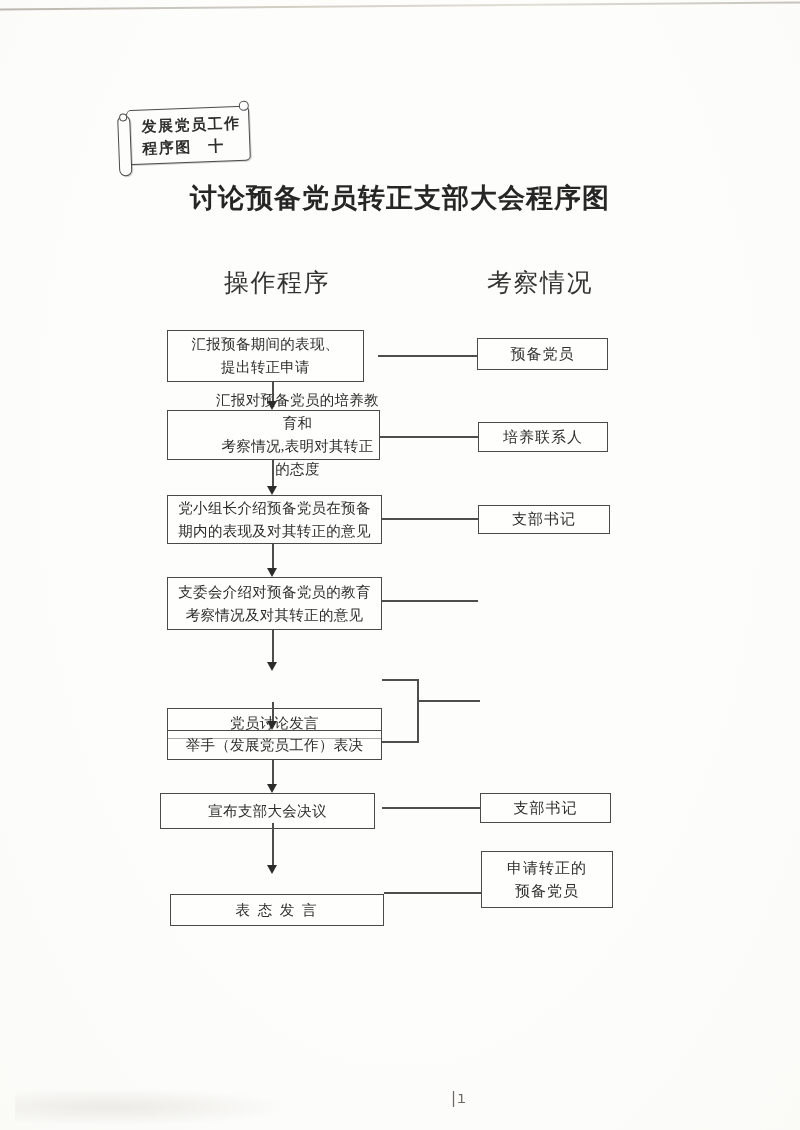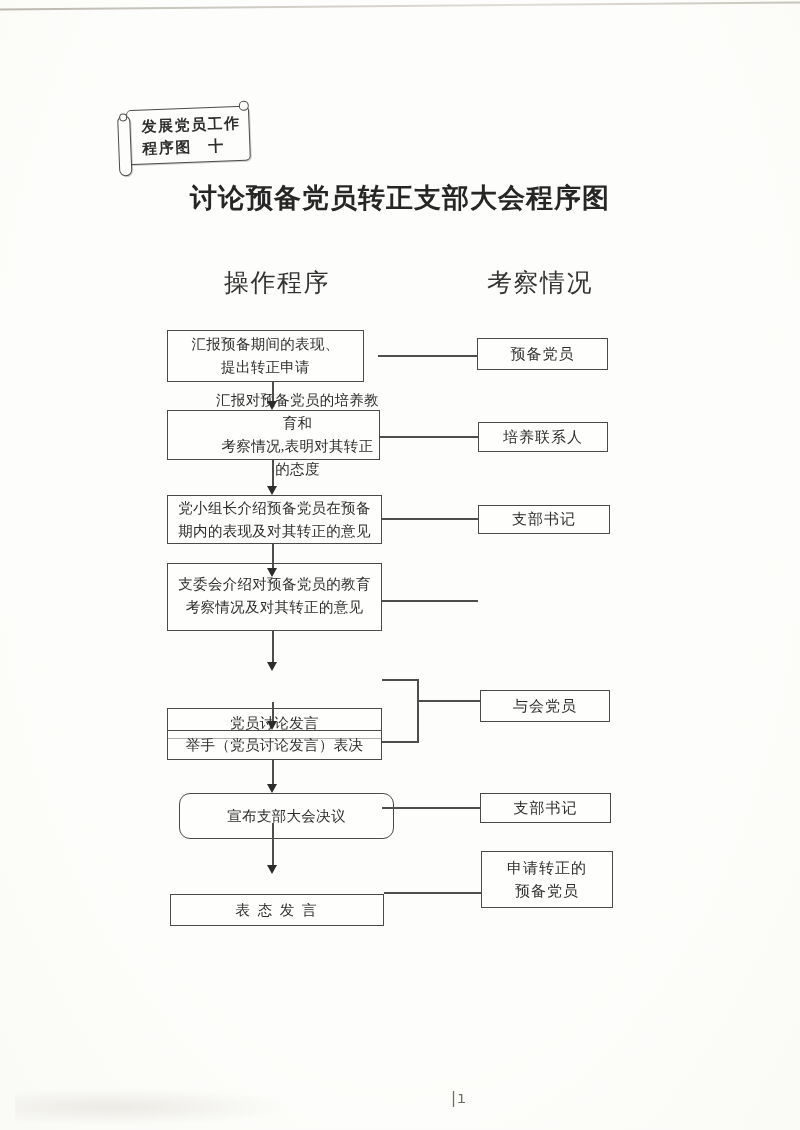--- a/index.html
+++ b/index.html
@@ -71,24 +71,24 @@
     position:absolute;border:1.5px solid #4a4a4a;background:rgba(255,255,255,.55);
     display:flex;align-items:center;justify-content:center;text-align:center;
     color:#2d2d2d;white-space:pre-line;
   }
   .step{font-size:14.5px;line-height:23px;letter-spacing:0.3px;}
   .actor{font-size:15px;line-height:23px;letter-spacing:1px;}
 
   #s1{left:167px;top:330px;width:197px;height:52px;}
   #s2{left:167px;top:410px;width:213px;height:50px;padding-left:48px;}
   #s3{left:167px;top:495px;width:215px;height:49px;}
-  #s4{left:167px;top:563px;width:215px;height:68px;font-family:Liberation Mono, monospace;}
+  #s4{left:167px;top:577px;width:215px;height:53px;}
   #s5{left:167px;top:708px;width:215px;height:31px;}
   #s6{left:167px;top:730px;width:215px;height:30px;}
-  #s7{left:179px;top:793px;width:215px;height:46px;border-radius:11px;}
+  #s7{left:160px;top:793px;width:215px;height:36px;}
   #s8{left:170px;top:874px;width:214px;height:32px;letter-spacing:2px;margin-top:20px;}
 
   #a1{left:477px;top:338px;width:131px;height:32px;}
   #a2{left:478px;top:422px;width:130px;height:30px;}
   #a3{left:478px;top:505px;width:132px;height:29px;}
   #a4{left:478px;top:585px;width:132px;height:33px;}
   #a5{left:480px;top:690px;width:130px;height:32px;}
   #a6{left:480px;top:793px;width:131px;height:30px;}
   #a7{left:481px;top:851px;width:132px;height:57px;}
 
@@ -147,28 +147,27 @@
 
   <div class="fbox step" id="s1">汇报预备期间的表现、
 提出转正申请</div>
   <div class="fbox step" id="s2">汇报对预备党员的培养教育和
 考察情况,表明对其转正的态度</div>
   <div class="fbox step" id="s3">党小组长介绍预备党员在预备
 期内的表现及对其转正的意见</div>
   <div class="fbox step" id="s4">支委会介绍对预备党员的教育
 考察情况及对其转正的意见</div>
   <div class="fbox step" id="s5">党员讨论发言</div>
-  <div class="fbox step" id="s6">举手（党员讨论发言）表决</div>
+  <div class="fbox step" id="s6">举手（发展党员工作）表决</div>
   <div class="fbox step" id="s7">宣布支部大会决议</div>
   <div class="fbox step" id="s8">表 态 发 言</div>
 
   <div class="fbox actor" id="a1">预备党员</div>
   <div class="fbox actor" id="a2">培养联系人</div>
   <div class="fbox actor" id="a3">支部书记</div>
-  <div class="fbox actor" id="a5">与会党员</div>
   <div class="fbox actor" id="a6">支部书记</div>
   <div class="fbox actor" id="a7">申请转正的
 预备党员</div>
 
   <div class="hline" id="c1"></div>
   <div class="hline" id="c2"></div>
   <div class="hline" id="c3"></div>
   <div class="hline" id="c4"></div>
   <div class="hline" id="c7"></div>
   <div class="hline" id="c8"></div>

